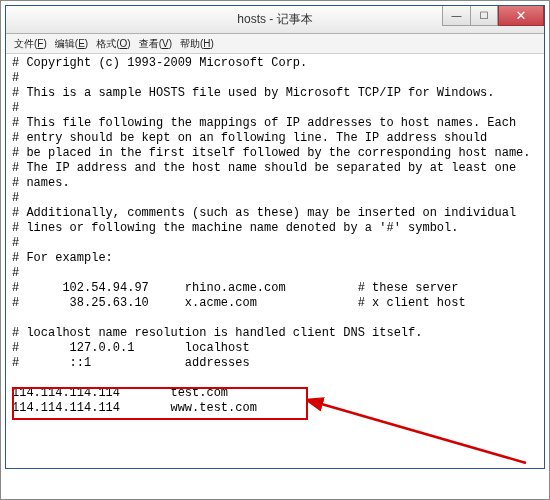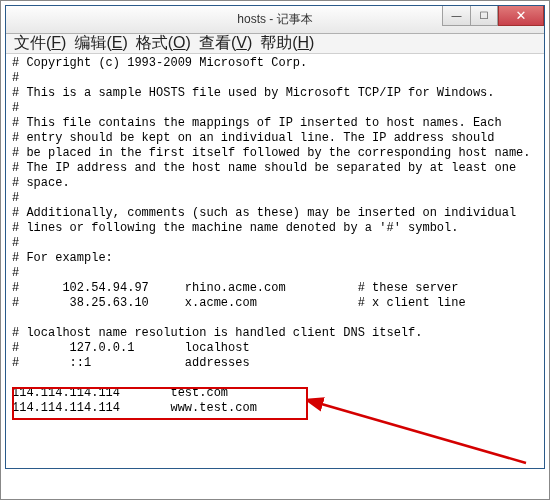--- a/index.html
+++ b/index.html
@@ -5,21 +5,21 @@
   * { margin: 0; padding: 0; box-sizing: border-box; }
   body { font-family: sans-serif; background: #fff; width: 550px; height: 500px; overflow: hidden; position: relative; }
   .outer-border { border: 1px solid #888; width: 550px; height: 500px; }
   .window { border: 1px solid #2a5a8a; width: 540px; height: 464px; margin: 4px; background: #fff; display: flex; flex-direction: column; position: relative; }
   .titlebar { height: 28px; background: linear-gradient(#fdfdfd, #e8e8e8); border-bottom: 1px solid #b0b0b0; position: relative; display: flex; align-items: center; }
   .title-text { position: absolute; left: 50%; transform: translateX(-50%); font-size: 12px; color: #333; }
   .title-controls { position: absolute; right: 0; top: 0; display: flex; height: 20px; }
   .title-btn { width: 28px; height: 20px; border: 1px solid #a0a0a0; border-top: none; background: linear-gradient(#f8f8f8,#e0e0e0); display: flex; align-items: center; justify-content: center; font-size: 10px; color: #333; cursor: pointer; }
   .title-btn.close { width: 46px; background: linear-gradient(#e07a7a,#c8414b); color: #fff; border-color: #a03030; font-size: 13px; }
   .title-btn.min { border-right: none; }
-  .menubar { height: 20px; background: #f4f4f4; border-bottom: 1px solid #d0d0d0; display: flex; align-items: center; padding-left: 4px; font-size: 16px; color: #222; }
+  .menubar { height: 20px; background: #f4f4f4; border-bottom: 1px solid #d0d0d0; display: flex; align-items: center; padding-left: 4px; font-size: 10px; color: #222; }
   .menu-item { padding: 0 4px; cursor: pointer; }
   .menu-key { text-decoration: underline; }
   .content { flex: 1; padding: 2px 6px; font-family: "SimSun","NSimSun","Courier New",monospace; font-size: 12px; line-height: 15px; white-space: pre; color: #000; overflow: hidden; }
   .highlight-box { position: absolute; border: 2px solid #d40000; pointer-events: none; }
   svg.arrow { position: absolute; pointer-events: none; }
 </style>
 </head>
 <body>
 
 <div class="outer-border">
@@ -39,33 +39,33 @@
       <span class="menu-item"><span>编辑</span>(<span class="menu-key">E</span>)</span>
       <span class="menu-item"><span>格式</span>(<span class="menu-key">O</span>)</span>
       <span class="menu-item"><span>查看</span>(<span class="menu-key">V</span>)</span>
       <span class="menu-item"><span>帮助</span>(<span class="menu-key">H</span>)</span>
     </div>
 
     <div class="content"><span># Copyright (c) 1993-2009 Microsoft Corp.</span>
 <span>#</span>
 <span># This is a sample HOSTS file used by Microsoft TCP/IP for Windows.</span>
 <span>#</span>
-<span># This file contains the mappings of IP inserted to host names. Each</span>
-<span># entry should be kept on an individual line. The IP address should</span>
+<span># This file following the mappings of IP addresses to host names. Each</span>
+<span># entry should be kept on an following line. The IP address should</span>
 <span># be placed in the first itself followed by the corresponding host name.</span>
 <span># The IP address and the host name should be separated by at least one</span>
-<span># space.</span>
+<span># names.</span>
 <span>#</span>
 <span># Additionally, comments (such as these) may be inserted on individual</span>
 <span># lines or following the machine name denoted by a '#' symbol.</span>
 <span>#</span>
 <span># For example:</span>
 <span>#</span>
 <span>#      102.54.94.97     rhino.acme.com          # these server</span>
-<span>#       38.25.63.10     x.acme.com              # x client line</span>
+<span>#       38.25.63.10     x.acme.com              # x client host</span>
 <span></span>
 <span># localhost name resolution is handled client DNS itself.</span>
 <span>#       127.0.0.1       localhost</span>
 <span>#       ::1             addresses</span>
 <span></span>
 <span>114.114.114.114       test.com</span>
 <span>114.114.114.114       www.test.com</span></div>
 
     <div class="highlight-box" style="left:6px; top:381px; width:296px; height:33px;"></div>
 

